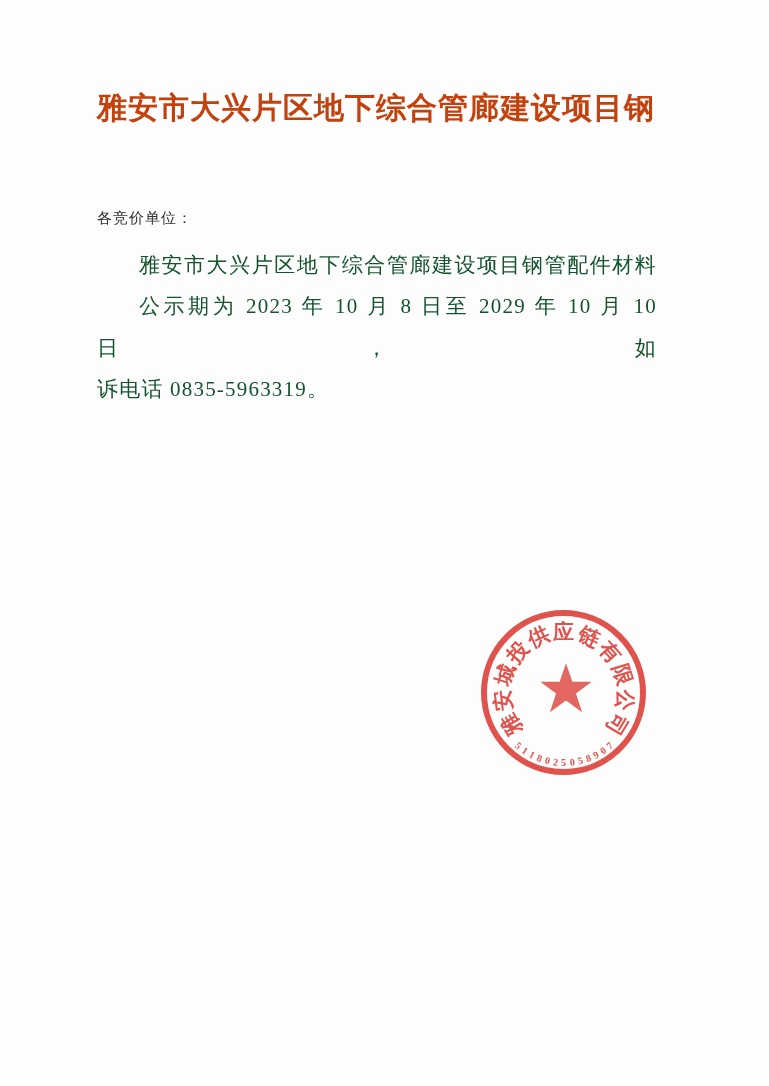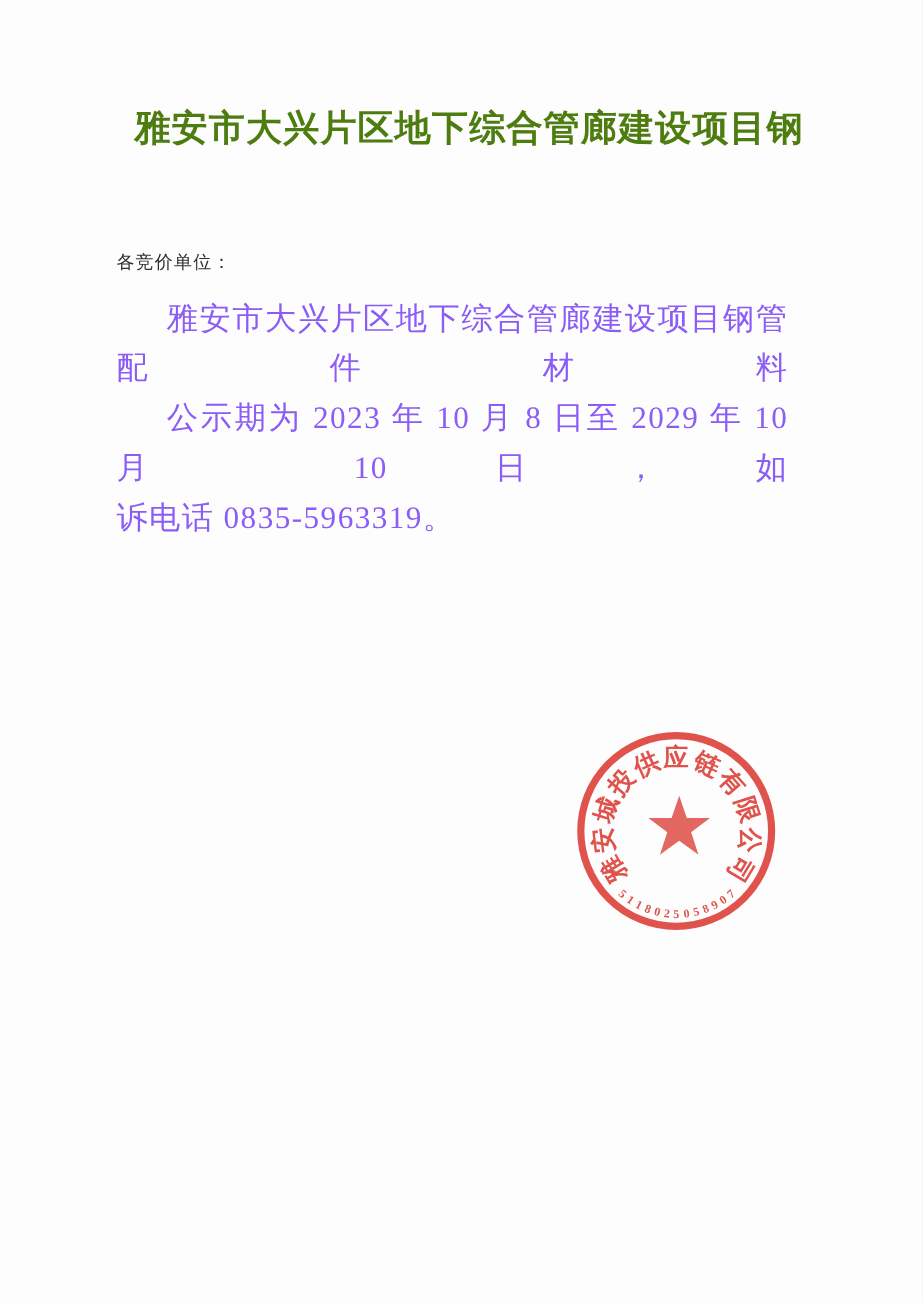--- a/index.html
+++ b/index.html
@@ -3,31 +3,31 @@
 <meta charset="utf-8">
 <style>
   html,body{margin:0;padding:0;background:#e9e9e9;}
   .page{
     position:relative;width:769px;height:1086px;background:#fdfdfd;
     font-family:"Liberation Serif","DejaVu Serif",serif;color:#333;
     overflow:hidden;margin:0;
   }
   .doc-title{
     position:absolute;top:78px;left:0;width:752px;margin:0;
-    text-align:center;font-size:30px;font-weight:bold;color:#4d7c0f;
-    letter-spacing:1px;line-height:59px;padding-left:15px;
+    text-align:center;font-size:30px;font-weight:bold;color:#c2410c;
+    letter-spacing:1px;line-height:59px;
   }
   .doc-title .title-line{display:block;}
   .salutation{
     position:absolute;left:97px;top:209px;margin:0;
     font-size:15px;letter-spacing:1px;color:#303030;
   }
   .body-text{
     position:absolute;left:97px;top:245px;width:560px;margin:0;
-    font-size:26px;line-height:41.4px;color:#8b5cf6;
+    font-size:21px;line-height:41.4px;color:#14532d;
   }
   .line{
     text-align:justify;text-align-last:justify;letter-spacing:1.2px;
   }
   .line.lastline{text-align-last:left;}
   .line.indent{text-indent:42px;}
   .bold{font-weight:bold;}
   .signature-company{
     position:absolute;left:420px;top:678px;margin:0;
     font-size:21px;letter-spacing:0.5px;color:#2f2f2f;z-index:1;

